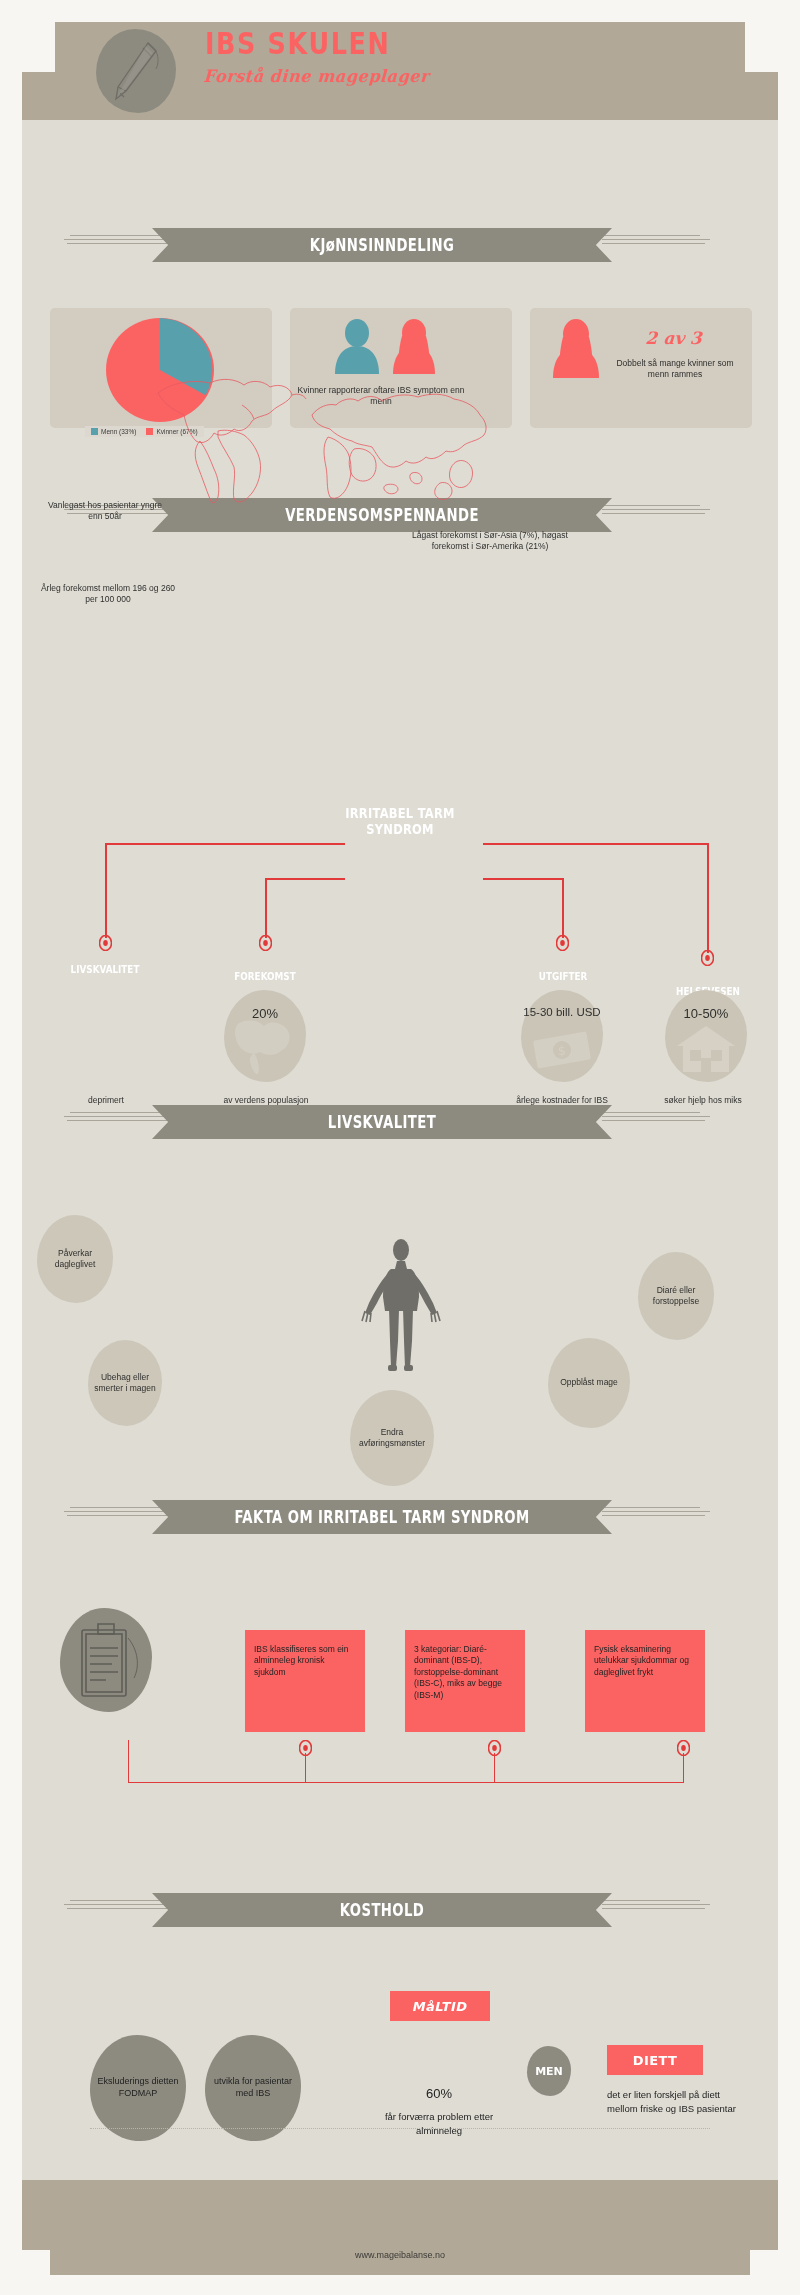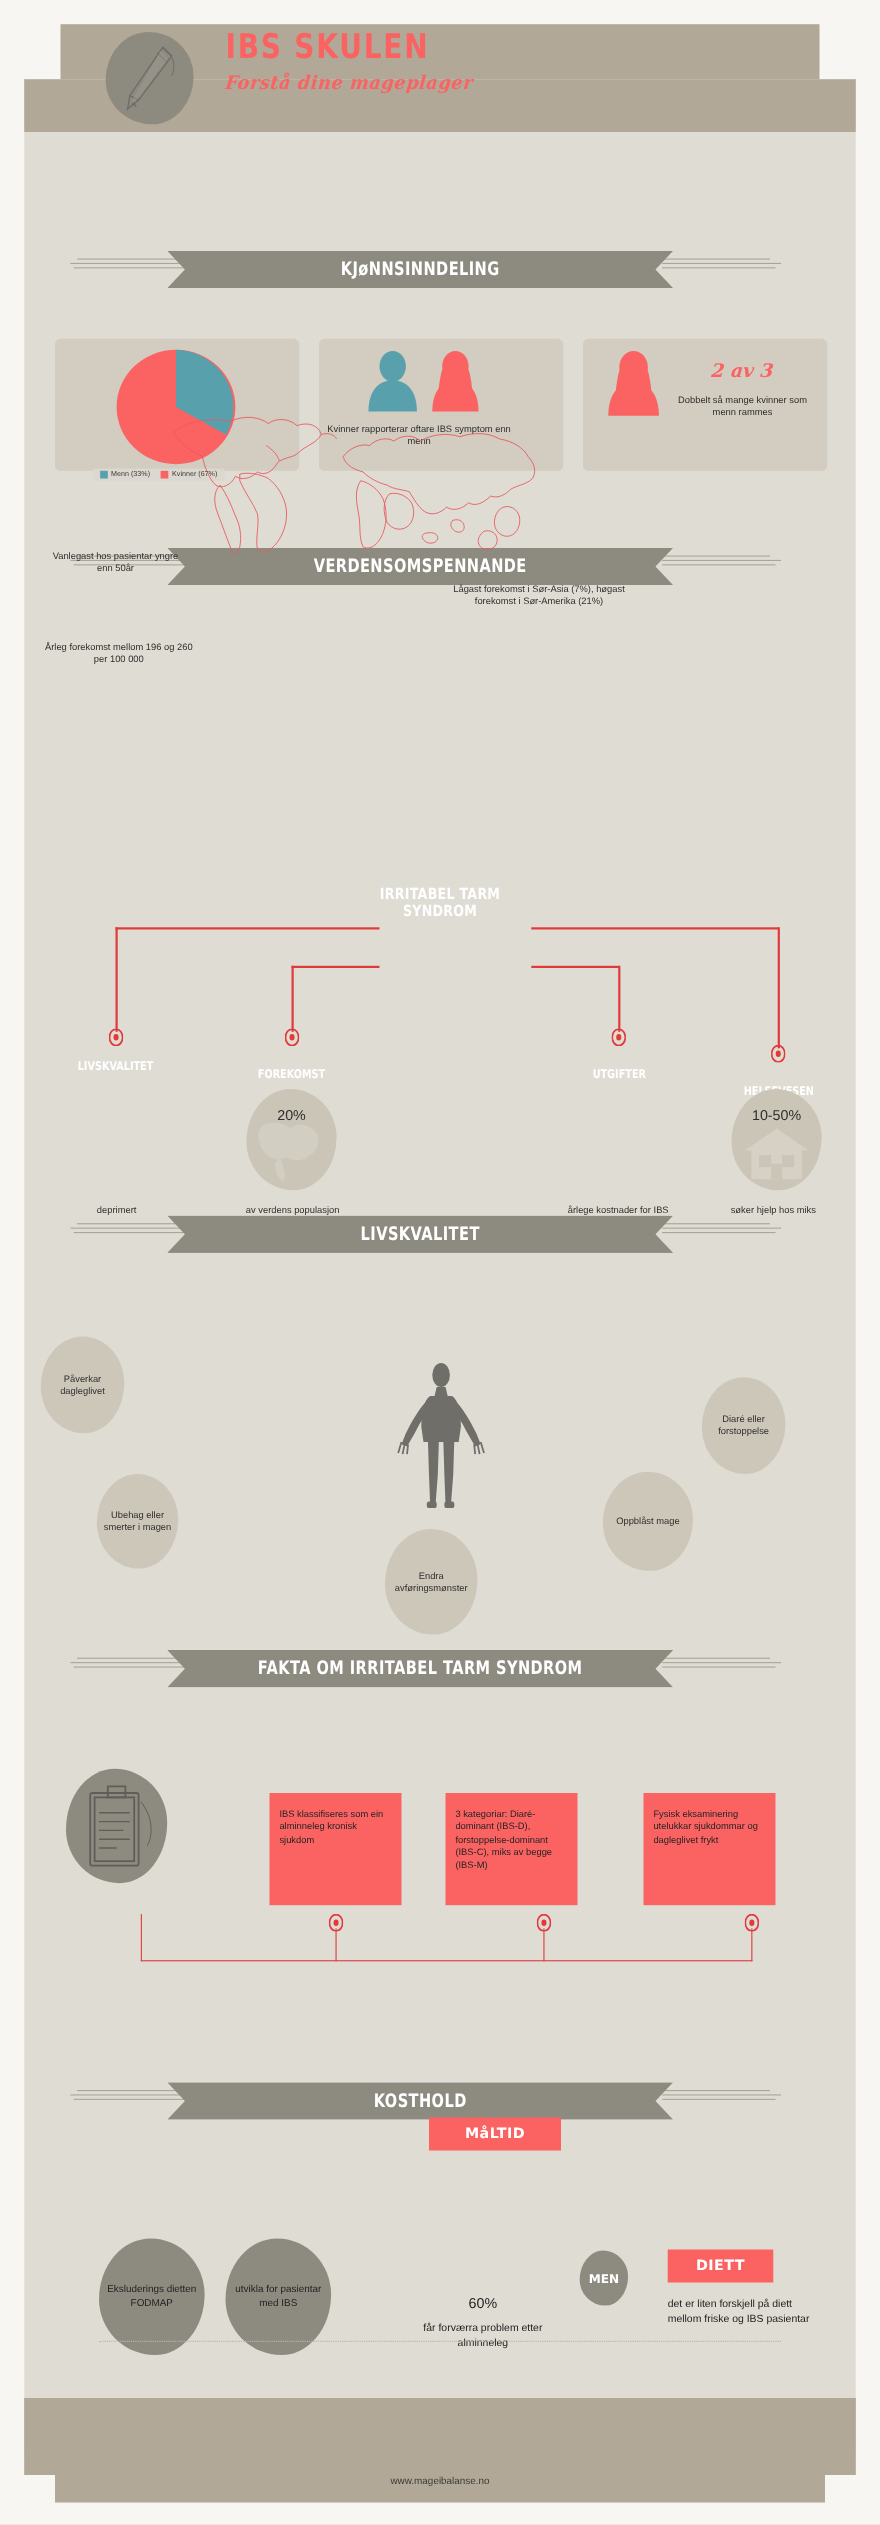--- a/index.html
+++ b/index.html
@@ -394,20 +394,30 @@
       <g fill="#e8e4da">
         <path d="M14 34 C22 28 34 30 40 36 C46 30 56 32 62 38 C68 44 66 56 58 60
                  C52 66 42 66 36 62 C28 66 18 62 14 54 C10 46 10 38 14 34 Z"></path>
         <path d="M30 62 C34 70 36 78 34 84 C30 84 26 76 26 68 Z"></path>
       </g>
     </svg>
     <div class="stat-val">20%</div>
   </div>
   <div class="stat-cap" style="left:211px;top:1095px;">av verdens populasjon</div>
 
+  <div class="stat-blob" style="left:521px;top:990px;">
+    <svg viewBox="0 0 82 92" style="position:absolute;left:0;top:0;width:82px;height:92px;opacity:.32">
+      <g fill="#e8e4da">
+        <rect x="14" y="46" width="54" height="28" rx="2" transform="rotate(-10 41 60)"></rect>
+      </g>
+      <circle cx="41" cy="60" r="9" fill="#cbc5b8"></circle>
+      <text x="41" y="65" font-size="13" fill="#e8e4da" text-anchor="middle" font-family="DejaVu Sans">$</text>
+    </svg>
+    <div class="stat-val" style="font-size:11.5px">15-30 bill. USD</div>
+  </div>
   <div class="stat-cap" style="left:507px;top:1095px;">årlege kostnader for IBS pasienter</div>
 
   <div class="stat-blob" style="left:665px;top:990px;">
     <svg viewBox="0 0 82 92" style="position:absolute;left:0;top:0;width:82px;height:92px;opacity:.38">
       <g fill="#e8e4da">
         <path d="M41 36 L70 56 L12 56 Z"></path>
         <rect x="18" y="54" width="46" height="28"></rect>
       </g>
       <g fill="#cbc5b8">
         <rect x="25" y="60" width="11" height="11"></rect>
@@ -516,21 +526,21 @@
         <i></i>
         <i></i>
       </div>
     <div class="band-inner"></div>
     <div class="rtitle">KOSTHOLD</div>
   </div>
 
   <div class="diet-blob" style="left:90px;top:2035px;width:96px;height:106px;">Eksluderings dietten FODMAP</div>
   <div class="diet-blob" style="left:205px;top:2035px;width:96px;height:106px;">utvikla for pasientar med IBS</div>
 
-  <div class="pink-tag" style="left:390px;top:1925px;width:120px;height:30px;">MåLTID</div>
+  <div class="pink-tag" style="left:390px;top:1991px;width:100px;height:30px;font-style:italic;">MåLTID</div>
   <div class="diet-txt ctr" style="left:383px;top:2085px;width:112px;font-size:13px;">60%</div>
   <div class="diet-txt ctr" style="left:375px;top:2110px;width:128px;">får forværra problem etter alminneleg</div>
 
   <div class="men-blob" style="left:527px;top:2046px;width:44px;height:50px;">MEN</div>
 
   <div class="pink-tag" style="left:607px;top:2045px;width:96px;height:30px;">DIETT</div>
   <div class="diet-txt" style="left:607px;top:2088px;width:130px;">det er liten forskjell på diett mellom friske og IBS pasientar</div>
 
   <div class="dotted-rule"></div>
 

